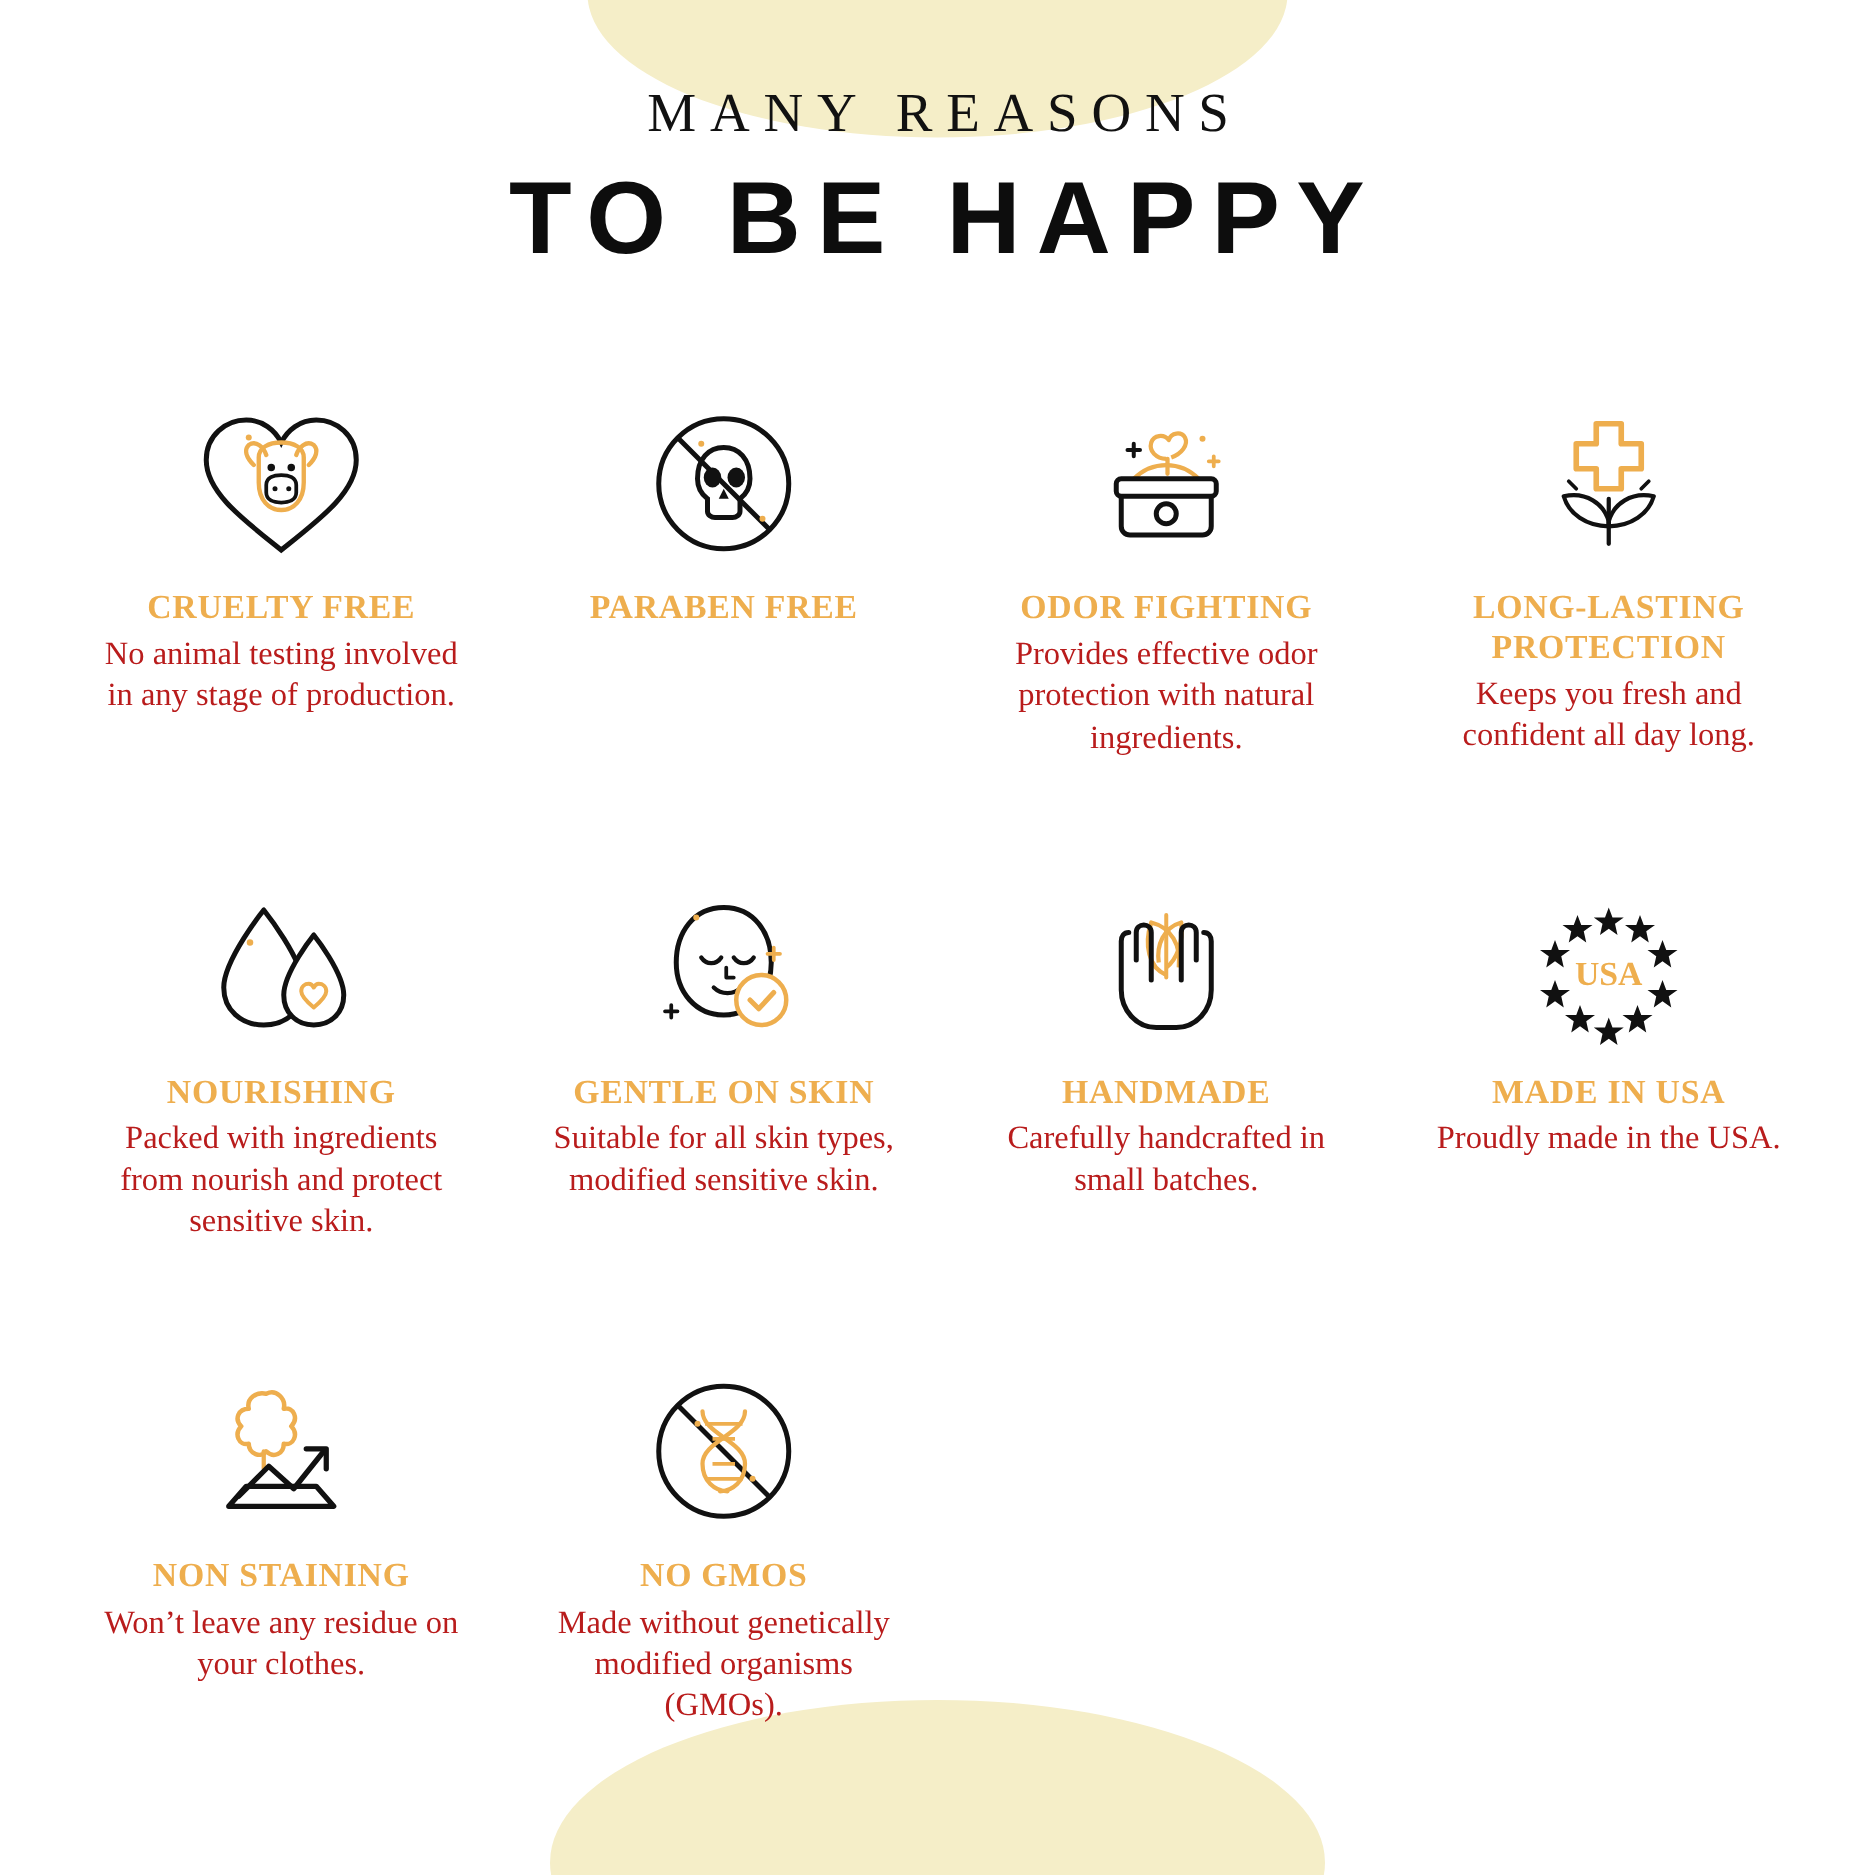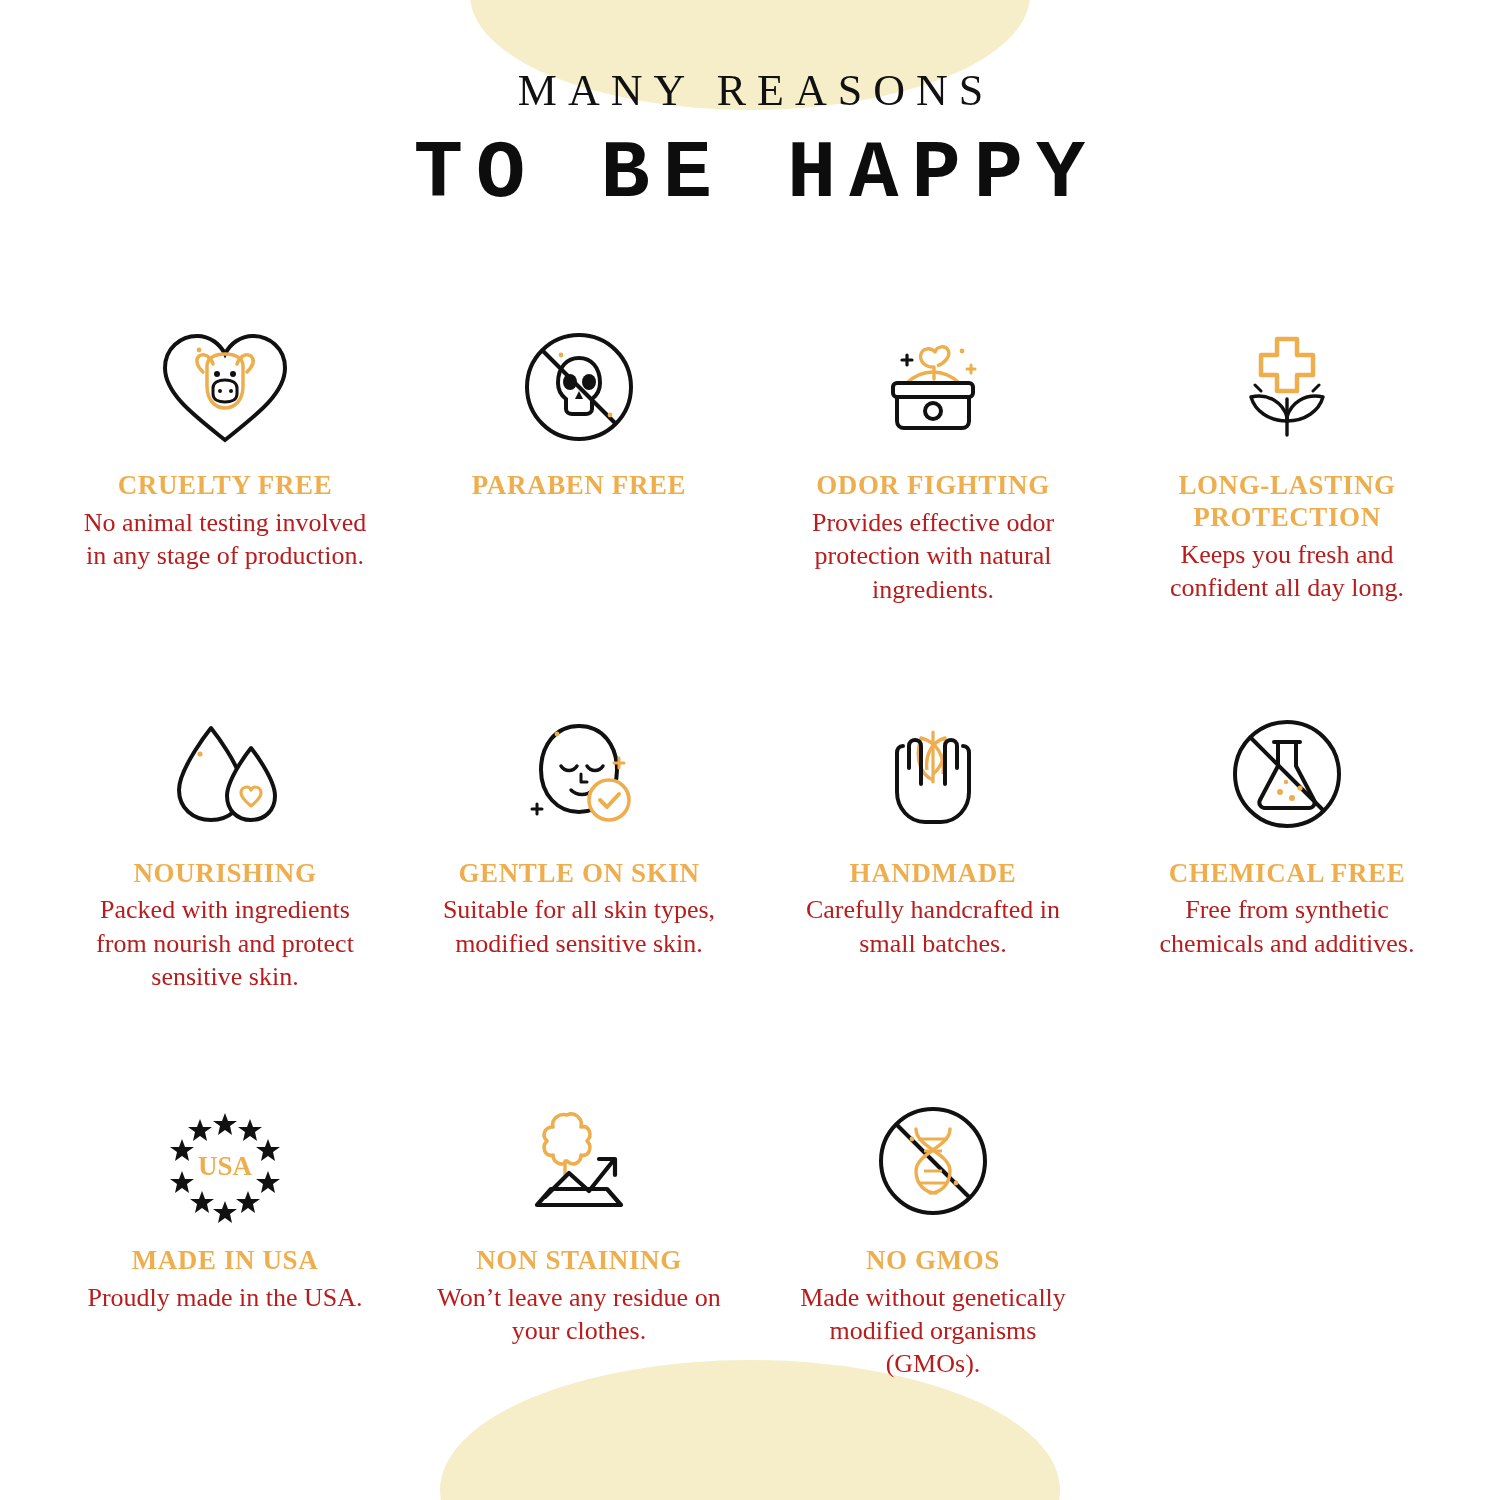--- a/index.html
+++ b/index.html
@@ -54,21 +54,21 @@
   }
   .header .line1 {
     font-family: "Liberation Serif", serif;
     font-size: 44px;
     letter-spacing: 11px;
     font-weight: 400;
     color: #111;
     line-height: 1.2;
   }
   .header .line2 {
-    font-family: Liberation Mono, monospace;
+    font-family: Liberation Sans, sans-serif;
     font-size: 82px;
     letter-spacing: 13px;
     font-weight: 700;
     color: #0d0d0d;
     line-height: 1.25;
     margin-top: 6px;
   }
 
   
   .grid {
@@ -239,36 +239,20 @@
           <path d="M40 34 C36 34 34 37 34 41 L34 80 C34 96 46 110 62 110 L70 110" fill="none" stroke="#111" stroke-width="4" stroke-linecap="round"></path>
           <path d="M46 56 L46 34 C46 30 49 28 52 28 C55 28 58 30 58 34 L58 72" fill="none" stroke="#111" stroke-width="4" stroke-linecap="round"></path>
           <path d="M100 34 C104 34 106 37 106 41 L106 80 C106 96 94 110 78 110 L70 110" fill="none" stroke="#111" stroke-width="4" stroke-linecap="round"></path>
           <path d="M94 56 L94 34 C94 30 91 28 88 28 C85 28 82 30 82 34 L82 72" fill="none" stroke="#111" stroke-width="4" stroke-linecap="round"></path>
         </svg>
       </div>
       <div class="feature-title">HANDMADE</div>
       <div class="feature-desc">Carefully handcrafted in small batches.</div>
     </div>
 
-    <div class="cell">
-      <div class="icon-wrap">
-        <svg width="130" height="125" viewBox="0 0 130 125">
-          <circle cx="65" cy="62" r="52" fill="none" stroke="#111" stroke-width="4"></circle>
-          <line x1="28" y1="25" x2="102" y2="99" stroke="#111" stroke-width="4"></line>
-          <path d="M56 30 L74 30 L74 54 L92 88 C94 92 91 96 87 96 L43 96 C39 96 36 92 38 88 L56 54 Z" fill="none" stroke="#111" stroke-width="4" stroke-linejoin="round"></path>
-          <line x1="52" y1="30" x2="78" y2="30" stroke="#111" stroke-width="4" stroke-linecap="round"></line>
-          <circle cx="58" cy="80" r="3" fill="#eeae4e"></circle>
-          <circle cx="70" cy="86" r="3" fill="#eeae4e"></circle>
-          <circle cx="78" cy="76" r="2.6" fill="#eeae4e"></circle>
-          <circle cx="64" cy="70" r="2.2" fill="#eeae4e"></circle>
-        </svg>
-      </div>
-      <div class="feature-title">CHEMICAL FREE</div>
-      <div class="feature-desc">Free from synthetic chemicals and additives.</div>
-    </div>
 
     <div class="cell">
       <div class="icon-wrap">
         <svg width="135" height="125" viewBox="0 0 135 125">
           <g fill="#111">
             <polygon points="67,14 70,22 79,22 72,27 74,36 67,31 60,36 62,27 55,22 64,22"></polygon>
             <polygon points="92,20 95,28 104,28 97,33 99,42 92,37 85,42 87,33 80,28 89,28"></polygon>
             <polygon points="110,40 113,48 122,48 115,53 117,62 110,57 103,62 105,53 98,48 107,48"></polygon>
             <polygon points="110,72 113,80 122,80 115,85 117,94 110,89 103,94 105,85 98,80 107,80"></polygon>
             <polygon points="90,92 93,100 102,100 95,105 97,114 90,109 83,114 85,105 78,100 87,100"></polygon>

